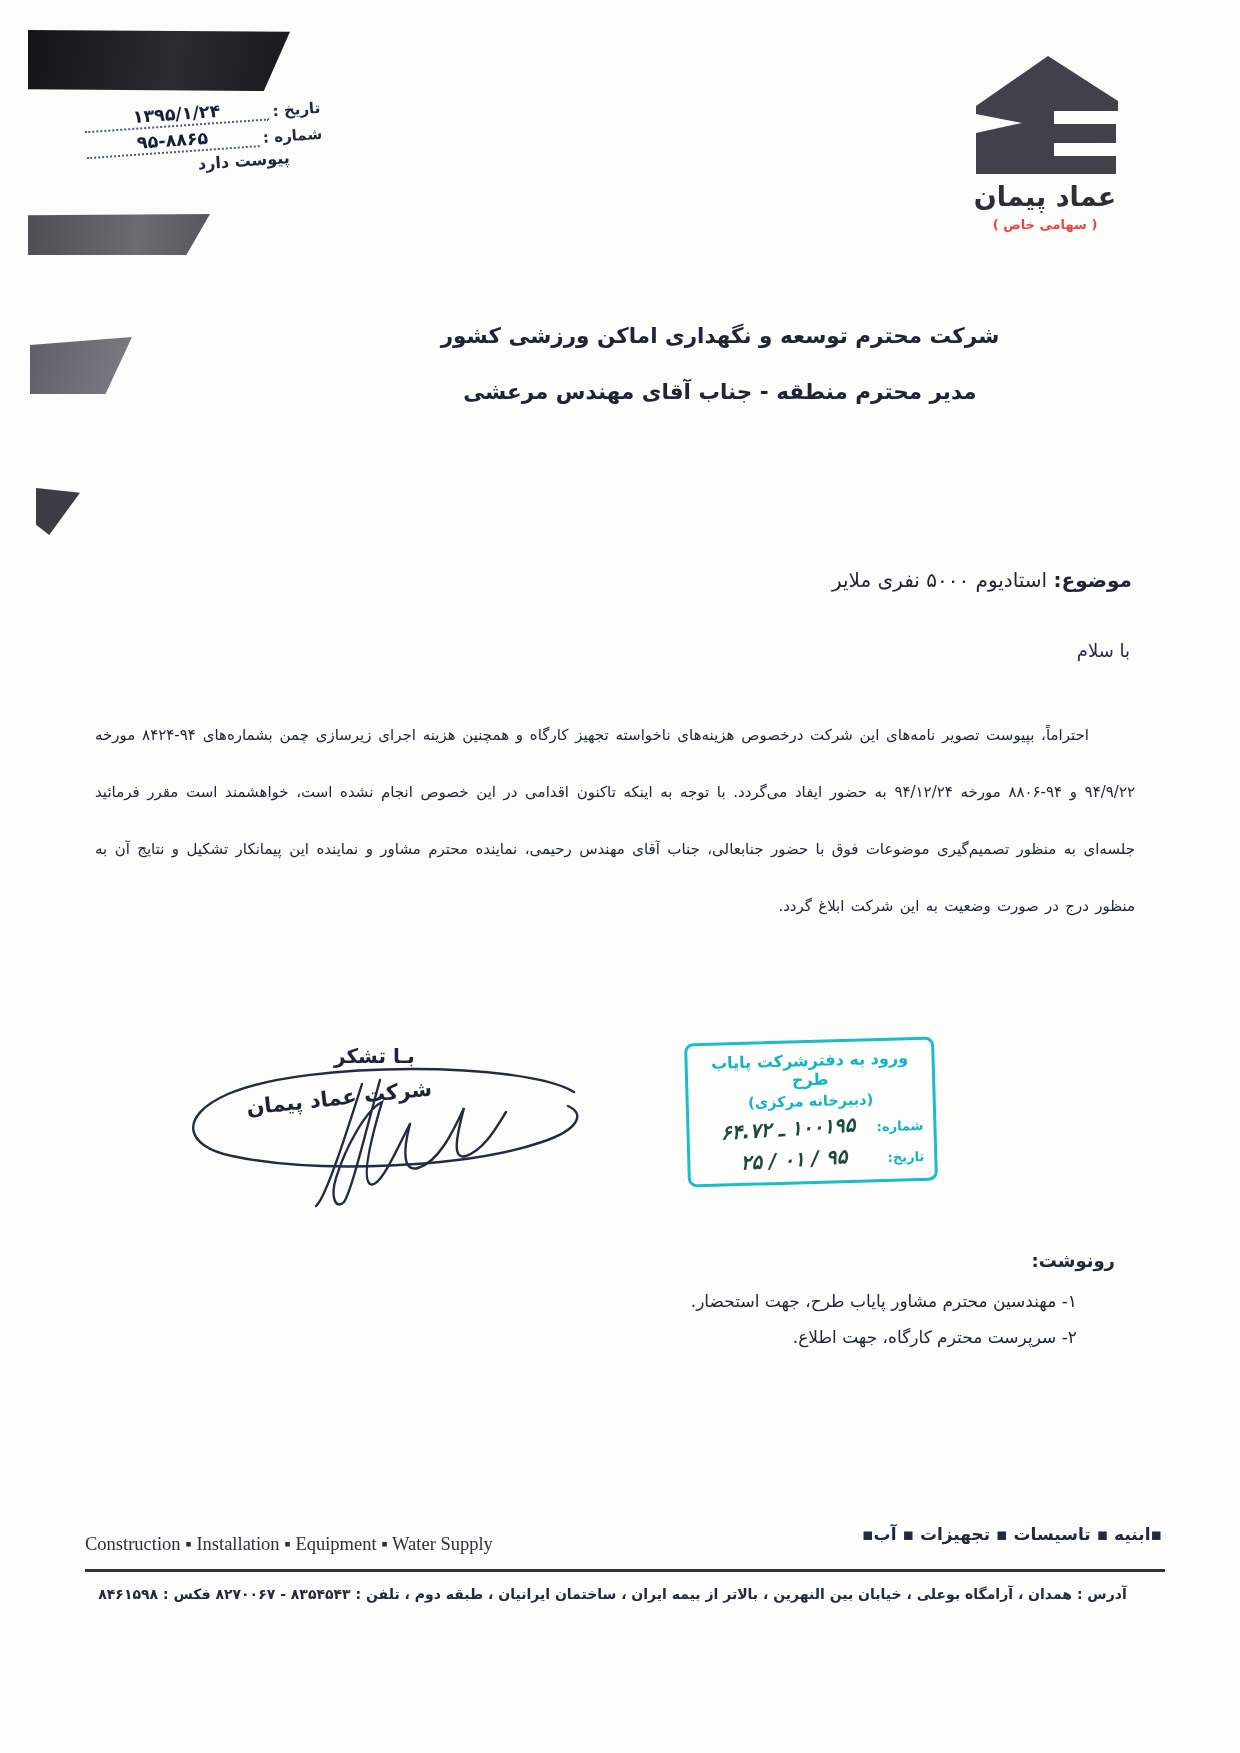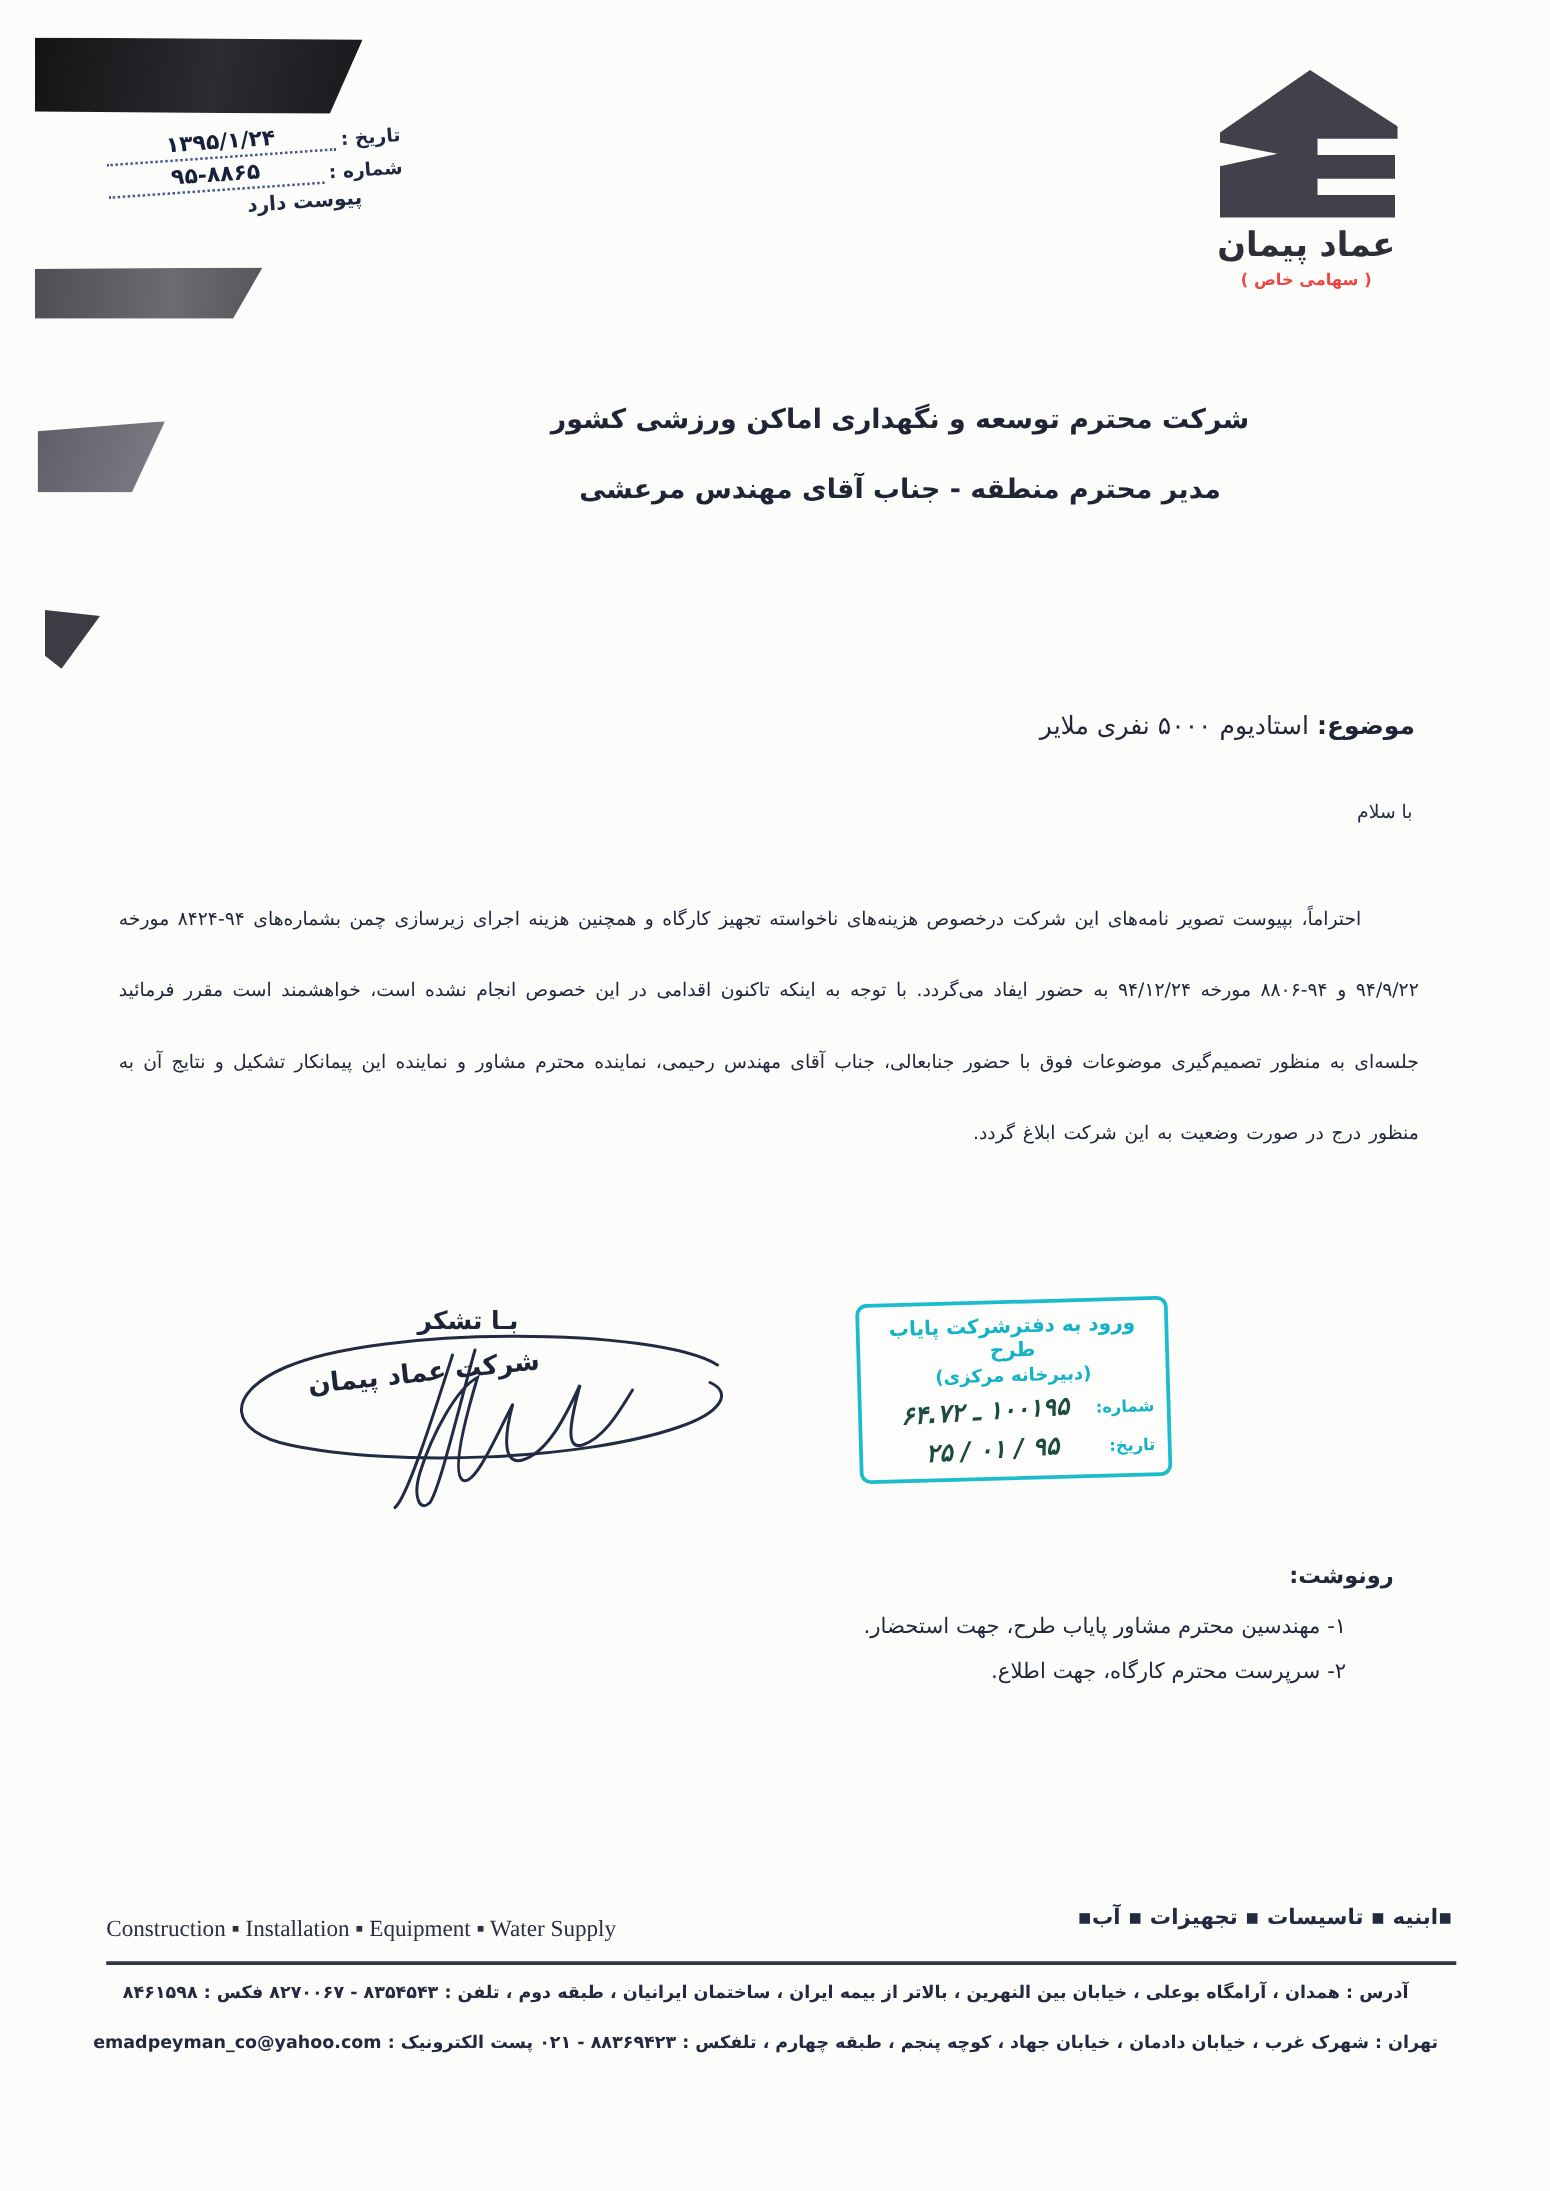--- a/index.html
+++ b/index.html
@@ -49,21 +49,21 @@
   .logo-name { font-size:27px; font-weight:bold; color:#2d2f38; margin-top:3px;text-align:center; }
   .logo-type { font-size:13px; font-weight:bold; color:#ef4444; margin-top:5px; }
   
   .recipient {
     position:absolute; left:350px; top:308px; width:740px; text-align:center;
     direction:rtl; font-weight:bold; font-size:21.5px; line-height:56px; color:#1f2536;
   }
   
   .subject { position:absolute; right:108px; top:568px; direction:rtl; font-size:20px; color:#1f2536; }
   .subject .lbl { font-weight:bold; }
-  .greeting { position:absolute; right:110px; top:640px; direction:rtl; font-size:15px; color:#242c40; }
+  .greeting { position:absolute; right:110px; top:640px; direction:rtl; font-size:18px; color:#242c40; }
   .body-par {
     position:absolute; right:105px; top:692px; width:1040px; direction:rtl;
     text-align:justify; font-size:15px; line-height:57px; text-indent:46px;
     color:#20273a; word-spacing:1.5px;
   }
   
   .sig-closing { position:absolute; left:334px; top:1044px; font-size:20px; font-weight:bold; direction:rtl; color:#1d2438; }
   .sig-company { position:absolute; left:246px; top:1086px; font-size:21px; font-weight:bold; direction:rtl; transform:rotate(-6deg); color:#1d2438; }
   .sig-svg { position:absolute; left:166px; top:1050px; width:430px; height:160px; }
   
@@ -170,15 +170,14 @@
   <div class="cc">
     <div class="cc-title">رونوشت:</div>
     <div class="cc-item">۱- مهندسین محترم مشاور پایاب طرح، جهت استحضار.</div>
     <div class="cc-item">۲- سرپرست محترم کارگاه، جهت اطلاع.</div>
   </div>
 
   <div class="services-fa">▪ابنیه ▪ تاسیسات ▪ تجهیزات ▪ آب▪</div>
   <div class="services-en">Construction ▪ Installation ▪ Equipment ▪ Water Supply</div>
   <div class="rule"></div>
   <div class="addr addr1">آدرس : همدان ، آرامگاه بوعلی ، خیابان بین النهرین ، بالاتر از بیمه ایران ، ساختمان ایرانیان ، طبقه دوم ، تلفن : ۸۳۵۴۵۴۳ - ۸۲۷۰۰۶۷    فکس : ۸۴۶۱۵۹۸</div>
-  <div class="addr addr2">تهران : شهرک غرب ، خیابان دادمان ، خیابان جهاد ، کوچه پنجم ، طبقه چهارم ، تلفکس : ۸۸۳۶۹۴۲۳ - ۰۲۱    پست الکترونیک : emadpeyman_co@yahoo.com</div>
 
 </div>
 
 </body></html>

